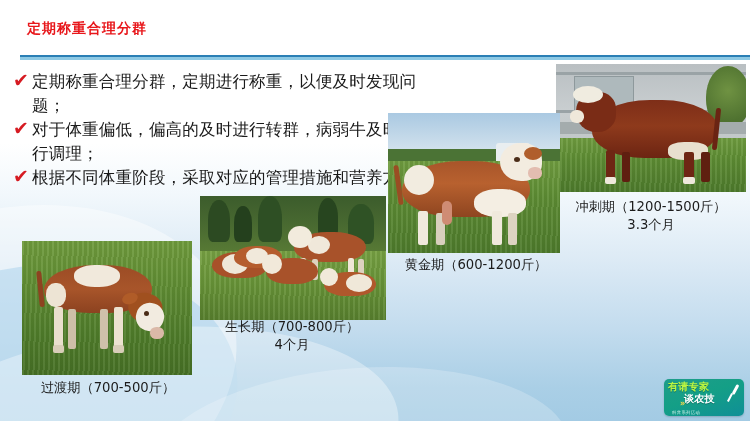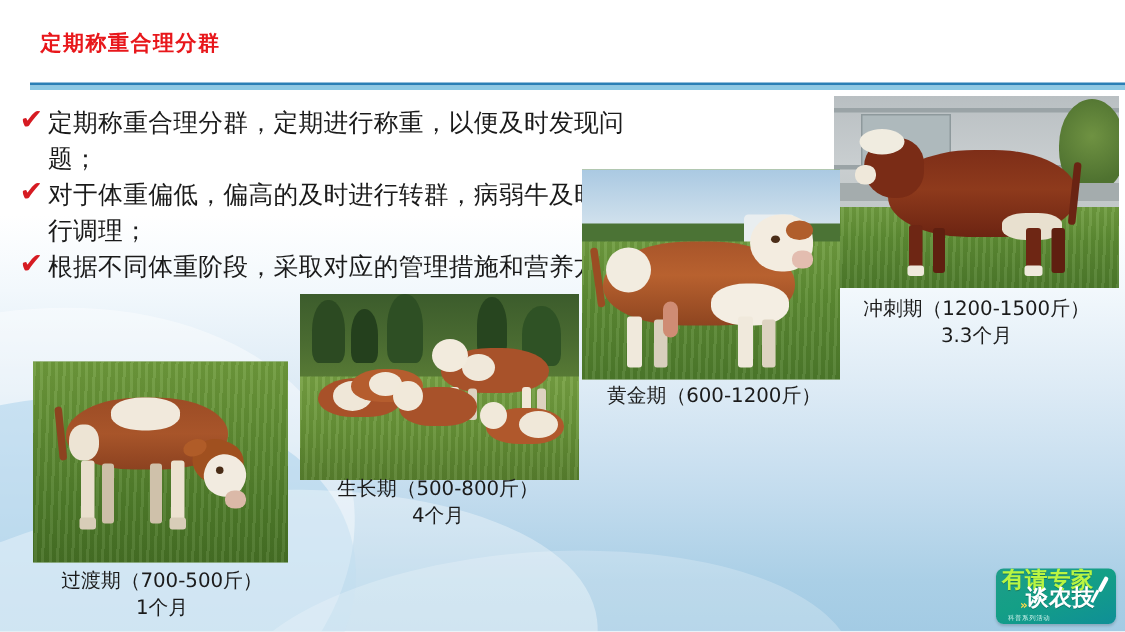--- a/index.html
+++ b/index.html
@@ -74,21 +74,21 @@
 
   
   .logo{
     position:absolute;left:664px;top:379px;width:80px;height:37px;
     border-radius:5px;
     background:linear-gradient(160deg,#1f9d8a 0%,#149f86 45%,#0f8f97 100%);
     overflow:hidden;box-shadow:0 1px 2px rgba(0,0,0,.18);
   }
   .logo .lgtext{
     position:absolute;left:4px;top:2px;width:72px;
-    font-size:15px;font-weight:bold;line-height:11px;color:#eafff6;
+    font-size:10px;font-weight:bold;line-height:11px;color:#eafff6;
     font-family:"DejaVu Sans",sans-serif;letter-spacing:.3px;
     text-shadow:0 1px 0 rgba(0,0,0,.25);
   }
   .logo .lgtext .gn{color:#b9f542;}
   .logo .lgtext .wt{color:#ffffff;}
   .logo .lgtext .row2{display:block;margin-top:1px;margin-left:16px;}
   .logo .mic{position:absolute;right:7px;top:5px;width:3px;height:11px;
     background:#ffffff;border-radius:2px;transform:rotate(28deg);}
   .logo .micstem{position:absolute;right:13px;top:14px;width:2px;height:9px;
     background:#ffffff;transform:rotate(28deg);}
@@ -200,21 +200,21 @@
     <div class="patch" style="left:22px;top:58px;width:26px;height:20px;background:#efe7d8;"></div>
     <div class="cowbody" style="left:34px;top:50px;width:48px;height:22px;background:#b55d2e;"></div>
     <div class="patch" style="left:46px;top:52px;width:22px;height:16px;background:#f1e9db;"></div>
     <div class="cowbody" style="left:66px;top:62px;width:52px;height:26px;background:#a8522a;"></div>
     <div style="position:absolute;left:62px;top:58px;width:20px;height:20px;background:#f1e9da;border-radius:50%;"></div>
     <div class="cowbody" style="left:124px;top:76px;width:52px;height:24px;background:#b0582c;"></div>
     <div class="patch" style="left:146px;top:78px;width:26px;height:18px;background:#f0e8d9;"></div>
     <div style="position:absolute;left:120px;top:72px;width:18px;height:18px;background:#f1e9da;border-radius:50%;"></div>
   </div>
   <div class="cap" style="left:192px;top:318px;width:200px;">
-    <span>生长期（500-800斤）</span>
+    <span>生长期（700-800斤）</span>
     <span class="l2">4个月</span>
   </div>
 
   <div class="photo" style="left:22px;top:241px;width:170px;height:134px;">
     <div class="grass" style="height:100%;background:linear-gradient(180deg,#6f9b3c 0%,#5f8c33 35%,#4f7c2a 70%,#467025 100%);"></div>
 
     <div class="cowbody" style="left:22px;top:24px;width:108px;height:48px;background:linear-gradient(180deg,#9c4c25 0%,#a8552a 50%,#8c4220 100%);"></div>
     <div class="patch" style="left:52px;top:24px;width:46px;height:22px;background:#f1e9dc;border-radius:45%;"></div>
     <div class="patch" style="left:24px;top:42px;width:20px;height:24px;background:#ede4d4;border-radius:45%;"></div>
     <div style="position:absolute;left:106px;top:52px;width:34px;height:30px;background:#a0501f;border-radius:50% 42% 40% 50%;transform:rotate(22deg);"></div>
@@ -225,21 +225,20 @@
     <div class="leg" style="left:32px;top:66px;width:9px;height:44px;background:#e9dfcd;"></div>
     <div class="leg" style="left:46px;top:68px;width:8px;height:40px;background:#cdbfa8;"></div>
     <div class="leg" style="left:92px;top:66px;width:9px;height:44px;background:#ece2d0;"></div>
     <div class="leg" style="left:78px;top:68px;width:8px;height:40px;background:#cfc1aa;"></div>
     <div class="leg" style="left:31px;top:104px;width:11px;height:8px;background:#d8cdb8;border-radius:2px;"></div>
     <div class="leg" style="left:91px;top:104px;width:11px;height:8px;background:#d8cdb8;border-radius:2px;"></div>
     <div style="position:absolute;left:16px;top:30px;width:5px;height:36px;background:#8d4320;border-radius:3px;transform:rotate(-6deg);"></div>
   </div>
   <div class="cap" style="left:8px;top:379px;width:200px;">
     <span>过渡期（700-500斤）</span>
-    <span class="l2">1个月</span>
   </div>
 
   <div class="logo">
     <div class="lgtext">
       <span class="gn">有请专家</span>
       <span class="row2 wt">谈农技</span>
     </div>
     <div class="mic"></div>
     <div class="micstem"></div>
     <div class="chev">»</div>

